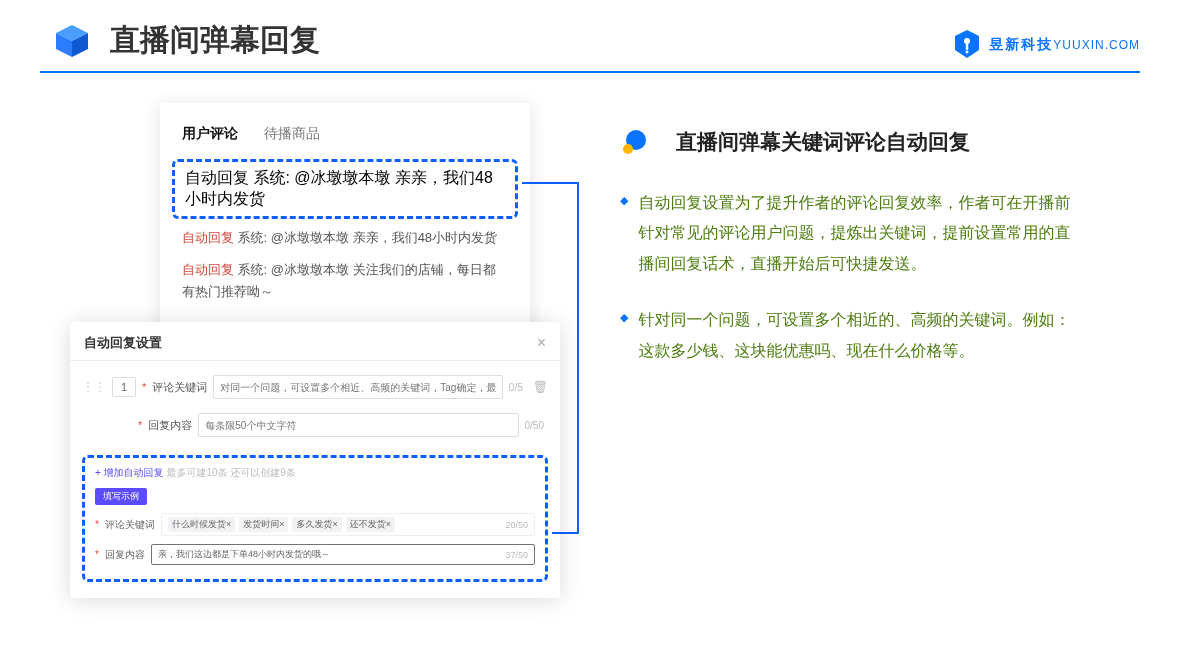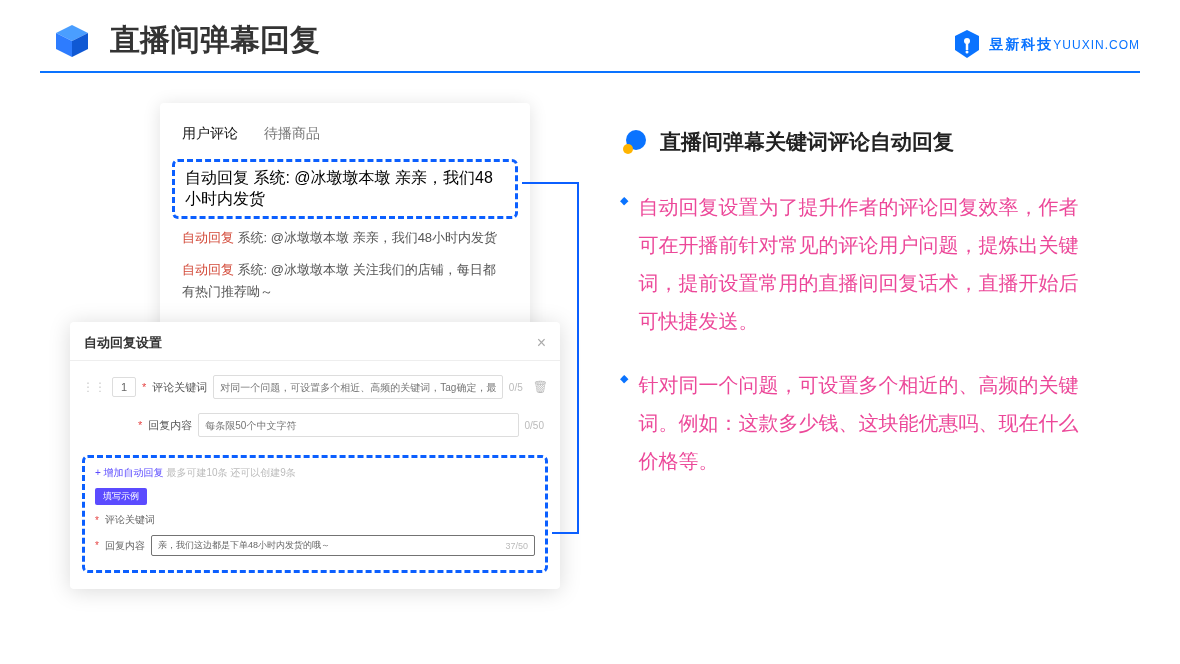--- a/index.html
+++ b/index.html
@@ -11,21 +11,21 @@
 .brand{position:absolute;right:40px;top:28px;display:flex;align-items:center;gap:6px}
 .brand svg{width:32px;height:32px}
 .brandtxt{display:flex;flex-direction:row;line-height:1}
 .brandtxt .cn{color:#0a73ff;font-size:14px;font-weight:700;letter-spacing:2px}
 .brandtxt .en{color:#0a73ff;font-size:12px;letter-spacing:1px;margin-top:2px}
 .rule{height:2px;background:#0a73ff;margin:0 40px 0 40px}
 .main{display:flex;padding:30px 0 0 70px}
 .left{width:490px;position:relative}
 .card1{width:370px;background:#fff;box-shadow:0 2px 18px rgba(0,0,0,0.12);border-radius:4px;margin-left:90px;padding:22px 0 34px 0}
 .tabs{display:flex;gap:26px;padding:0 22px 16px 22px;font-size:14px;color:#777}
-.tabs .act{color:#111;font-weight:400}
+.tabs .act{color:#111;font-weight:700}
 .highbox{border:3px dashed #0b5fff;border-radius:6px;margin:0 12px;padding:6px 10px;position:relative}
 .msgrow{font-size:13px;color:#555;line-height:1.7;padding:8px 22px 2px 22px}
 .msgrow .tag{color:#d34b3a;display:inline}
 .card2{position:absolute;top:219px;left:0;width:490px;background:#fff;box-shadow:0 2px 22px rgba(0,0,0,0.15);border-radius:4px;padding:0 0 16px 0}
 .c2h{display:flex;align-items:center;justify-content:space-between;padding:12px 14px 8px 14px;border-bottom:1px solid #eee}
 .c2h .ttl{font-size:13px;color:#333;font-weight:700}
 .c2h .x{font-size:16px;color:#aaa}
 .frow{display:flex;align-items:center;padding:14px 12px 0 12px;gap:6px;font-size:11px;color:#666}
 .frow .drag{color:#ccc;font-size:12px}
 .frow .num{width:24px;height:20px;border:1px solid #ddd;border-radius:2px;display:flex;align-items:center;justify-content:center;font-size:11px}
@@ -44,26 +44,26 @@
 .srow .lbl{font-size:10px}
 .tagbox{flex:1;border:1px solid #eee;border-radius:2px;padding:3px 6px;display:flex;gap:4px;align-items:center;background:#fff}
 .tg{background:#f2f2f5;color:#666;font-size:9px;padding:1px 4px;border-radius:2px}
 .tagbox .r{margin-left:auto;color:#bbb;font-size:9px}
 .ansbox{flex:1;border:1px solid #737373;border-radius:2px;padding:3px 6px;font-size:9px;color:#666;display:flex;align-items:center;background:#fff}
 .ansbox .r{margin-left:auto;color:#bbb;font-size:9px}
 .btm{font-size:10px;color:#bbb;text-align:right;padding:8px 16px 2px 0}
 .connector{position:absolute;left:452px;top:80px;width:66px;height:350px;pointer-events:none}
 .connector svg{width:66px;height:350px;overflow:visible}
 .right{width:560px;padding:25px 40px 0 60px}
-.rhead{display:flex;align-items:center;gap:12px;margin-bottom:32px}
+.rhead{display:flex;align-items:center;gap:28px;margin-bottom:32px}
 .bub{position:relative;width:28px;height:28px}
 .bub svg{width:28px;height:28px}
 .rtitle{font-size:21px;font-weight:700;color:#222}
 .bul{list-style:none}
-.bul li{display:flex;gap:10px;font-size:20px;color:#ec4899;line-height:1.9;margin-bottom:26px}
+.bul li{display:flex;gap:10px;font-size:16px;color:#4d7c0f;line-height:1.9;margin-bottom:26px}
 .bul li:before{content:"◆";color:#0a73ff;font-size:11px;line-height:1.9;flex-shrink:0;margin-top:2px}
 </style>
 </head>
 <body>
 
 <div class="header">
   <div class="hlogo">
     <svg viewBox="0 0 40 40">
         <g>
           <polygon points="20,4 36,12 20,20 4,12" fill="#4a9eff"></polygon>
@@ -121,20 +121,27 @@
         <span class="lbl">回复内容</span>
         <input placeholder="每条限50个中文字符" style="">
         <span class="cnt">0/50</span>
       </div>
       <div class="c2box">
         <div class="addln"><span>+ 增加自动回复</span><span class="g"> 最多可建10条 还可以创建9条</span></div>
         <div class="pill">填写示例</div>
         <div class="srow">
           <span class="ast">*</span>
           <span class="lbl">评论关键词</span>
+          <div class="tagbox">
+            <span class="tg">什么时候发货×</span>
+            <span class="tg">发货时间×</span>
+            <span class="tg">多久发货×</span>
+            <span class="tg">还不发货×</span>
+            <span class="r">20/50</span>
+          </div>
         </div>
         <div class="srow">
           <span class="ast">*</span>
           <span class="lbl">回复内容</span>
           <div class="ansbox">
               <span>亲，我们这边都是下单48小时内发货的哦～</span>
               <span class="r">37/50</span>
             </div>
         </div>
       </div>

